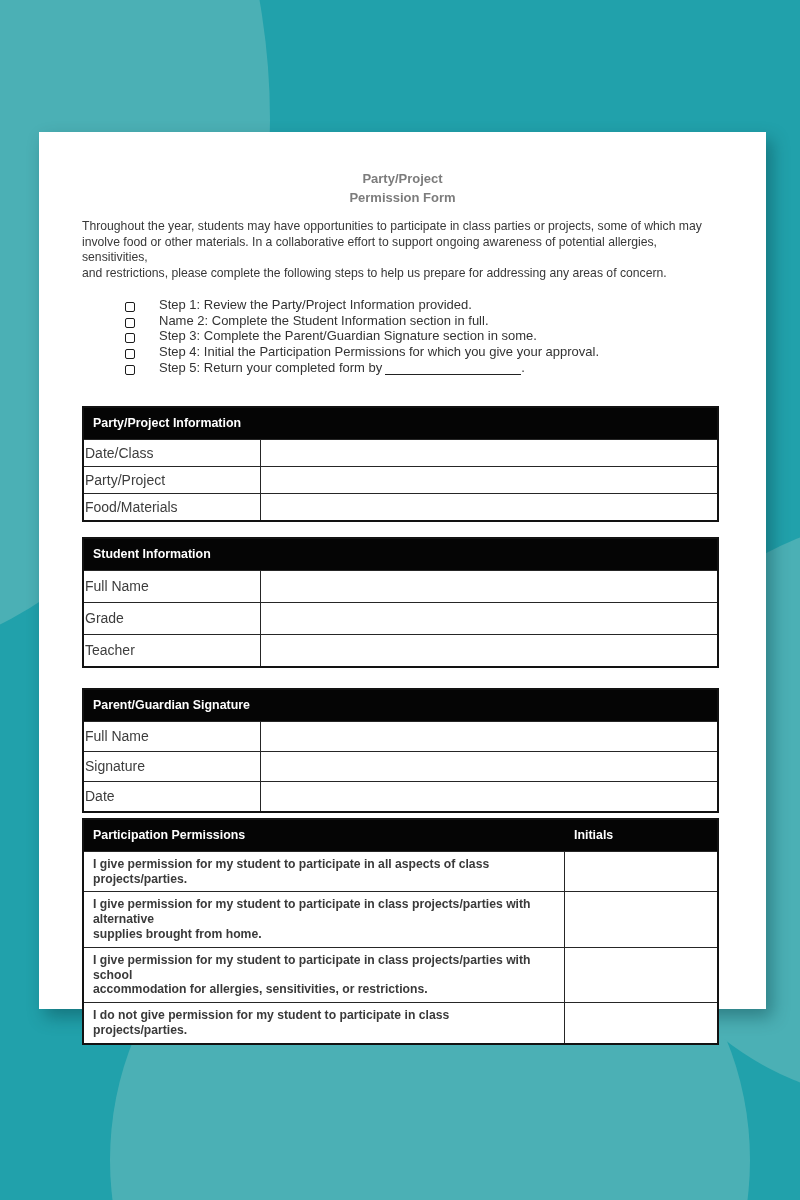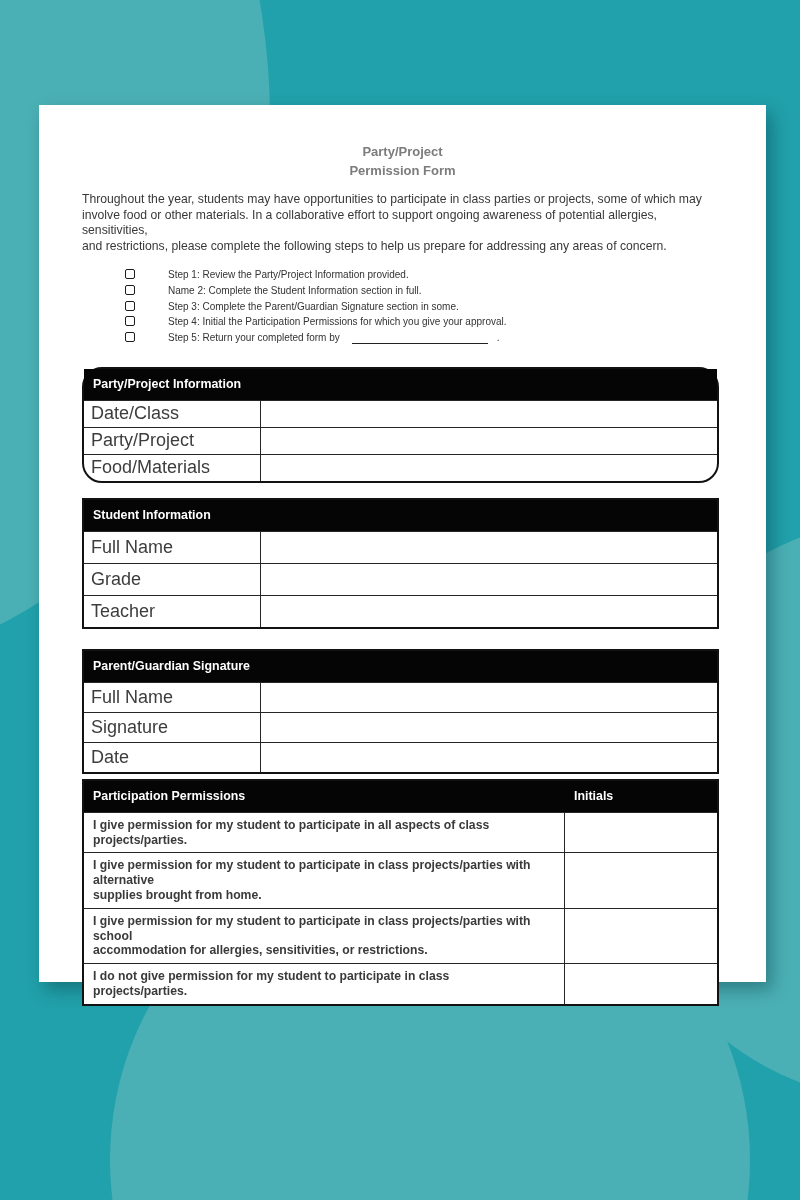--- a/index.html
+++ b/index.html
@@ -3,45 +3,45 @@
 <meta charset="utf-8">
 <style>
   html,body{margin:0;padding:0;}
   body{width:800px;height:1200px;font-family:"Liberation Sans",sans-serif;}
   .stage{position:relative;width:800px;height:1200px;background:#21a1ab;overflow:hidden;}
   .blob{position:absolute;border-radius:50%;background:#4bb0b5;}
   .blob-top-left{left:-570px;top:-420px;width:840px;height:1080px;}
   .blob-bottom{left:110px;top:840px;width:640px;height:640px;}
   .blob-right{left:613px;top:518px;width:584px;height:584px;}
 
-  .paper{position:absolute;left:39px;top:105px;width:727px;height:877px;background:#ffffff;
+  .paper{position:absolute;left:39px;top:132px;width:727px;height:877px;background:#ffffff;
          box-shadow:6px 8px 16px rgba(5,55,62,0.40);}
 
   .form-title{margin-top:38px;text-align:center;font-size:13px;font-weight:bold;
               line-height:18.5px;color:#7c7c7c;}
   .intro{margin:12px 47px 0 43px;font-size:12.2px;line-height:15.6px;color:#383838;
          white-space:pre-line;}
 
   .steps{margin:15px 0 0 0;padding:0 0 0 86px;list-style:none;}
-  .steps li{display:flex;align-items:flex-start;height:15.7px;font-size:10px;color:#333333;gap:9px;}
+  .steps li{display:flex;align-items:flex-end;height:15.7px;font-size:13px;color:#333333;}
   .checkbox{width:8px;height:8px;border:1.6px solid #1b1b1b;border-radius:2px;
             margin-right:24px;flex:none;background:#ffffff;}
   .blank-line{display:inline-block;width:136px;height:11px;margin-left:3px;
               border-bottom:1.4px solid #222222;}
 
   .form-table{margin-left:43px;width:637px;border:2px solid #121212;box-sizing:border-box;
               background:#ffffff;}
-  .mt1{margin-top:19px;border-radius:20px;} .mt2{margin-top:15px;} .mt3{margin-top:20px;} .mt4{margin-top:5px;}
+  .mt1{margin-top:31px;} .mt2{margin-top:15px;} .mt3{margin-top:20px;} .mt4{margin-top:5px;}
   .table-header{background:#050505;color:#ffffff;font-weight:bold;font-size:12.4px;
                 height:31px;display:flex;align-items:center;box-sizing:border-box;}
   .table-header .head-label{padding-left:9px;}
   .info-row{display:flex;border-top:1.6px solid #262626;box-sizing:border-box;}
   .t1 .info-row{height:27px;} .t2 .info-row{height:32px;} .t3 .info-row{height:30px;}
   .label-cell{width:177px;flex:none;border-right:1.6px solid #262626;display:flex;
-              align-items:center;padding-left:7px;box-sizing:border-box;font-size:18px;
+              align-items:center;padding-left:1px;box-sizing:border-box;font-size:14px;
               color:#3d3d3d;}
   .value-cell{flex:1;}
 
   .perm-head-main{width:481px;flex:none;padding-left:9px;box-sizing:border-box;}
   .perm-head-initials{flex:1;padding-left:9px;box-sizing:border-box;}
   .perm-row{display:flex;border-top:1.6px solid #262626;box-sizing:border-box;}
   .perm-row:nth-of-type(2){min-height:37px;}
   .perm-row:nth-of-type(3){min-height:41px;}
   .perm-row:nth-of-type(4){min-height:40px;}
   .perm-row:nth-of-type(5){min-height:32px;gap:28px;}

